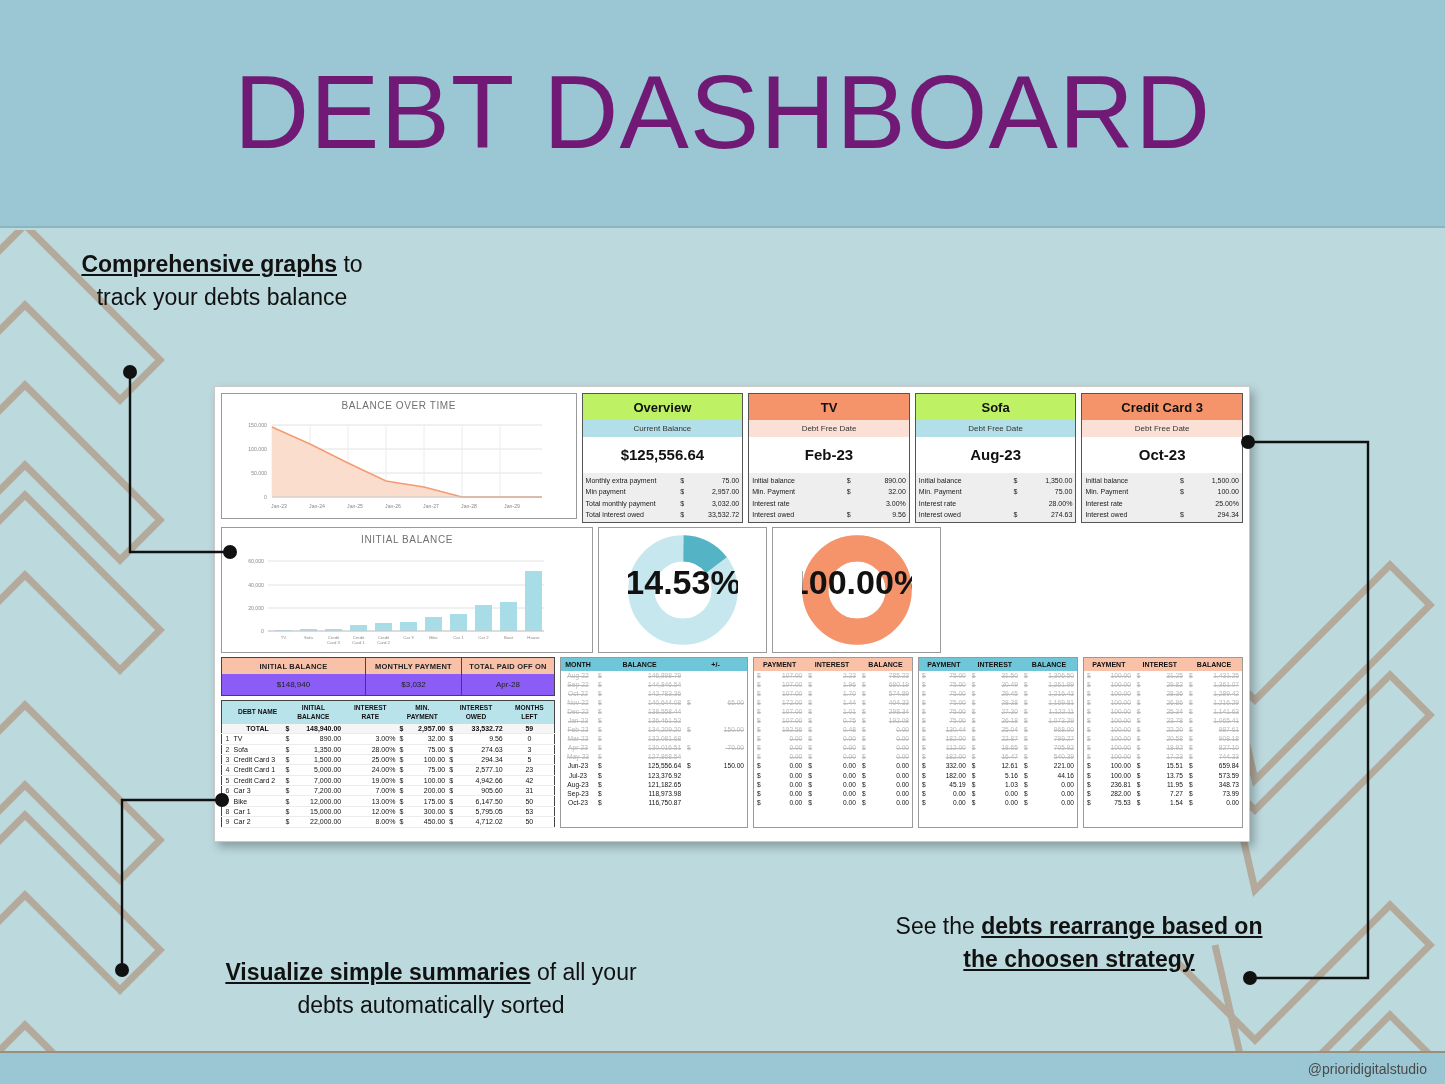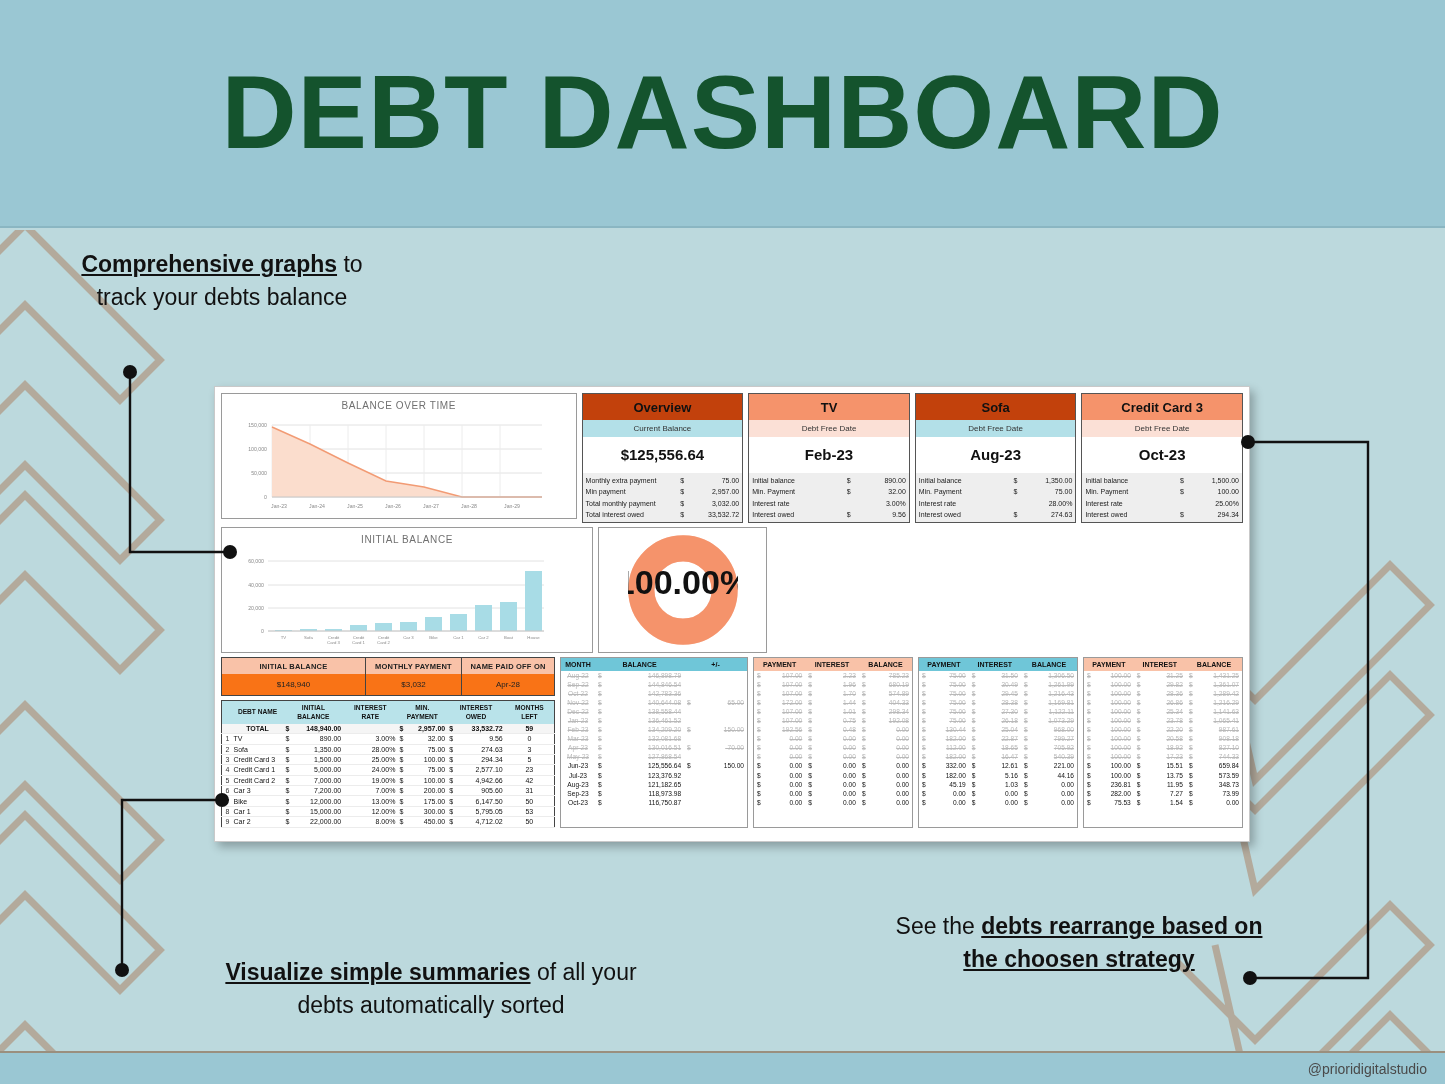--- a/index.html
+++ b/index.html
@@ -14,22 +14,22 @@
   .bg-chevrons { position:absolute; inset:0; overflow:hidden; z-index:0; }
   .bg-chevrons svg { position:absolute; }
   
   .header {
     position:absolute; top:0; left:0; width:1445px; height:228px;
     background:#9ac7d3; z-index:2;
     border-bottom:2px solid #8ab6c2;
     display:flex; flex-direction:column; align-items:center; justify-content:center;
   }
   .header-title {
-    font-size:104px; line-height:0.98; font-weight:700; letter-spacing:1px;
-    color:#14532d; font-family:"Liberation Sans", sans-serif;
+    font-size:104px; line-height:0.98; font-weight:400; letter-spacing:1px;
+    color:#701a75; font-family:"Liberation Sans", sans-serif;
   }
   .header-sub { font-size:30px; color:#151515; margin-top:22px; }
   .header-sub b { font-weight:bold; }
   
   .footer {
     position:absolute; bottom:0; left:0; width:1445px; height:33px;
     background:#9ac7d3; border-top:2px solid #9a8f7e; z-index:2;
     display:flex; align-items:center; justify-content:flex-end;
   }
   .footer-text { font-size:14px; color:#4a4a4a; padding-right:18px; }
@@ -65,35 +65,35 @@
     text-align:center; font-weight:bold; font-size:13px; color:#111;
     padding:6px 0 5px;
   }
   .mcard-sub { text-align:center; font-size:8px; color:#333; padding:4px 0; }
   .mcard-big { text-align:center; font-weight:bold; font-size:15px; color:#111; padding:9px 0 10px; }
   .mcard-rows { background:#eeeeee; padding:2px 3px 2px; }
   .mrow { display:flex; font-size:7px; color:#1a1a1a; line-height:1.62; }
   .mrow .lbl { flex:1; }
   .mrow .cur { width:13px; text-align:left; }
   .mrow .val { width:46px; text-align:right; }
-  .teal-head { background:#c2410c; }
+  .teal-head { background:#bef264; }
   .teal-sub  { background:#b3e0e8; }
   .or-head   { background:#f5936b; }
   .or-sub    { background:#fbe0d6; }
   
   .donut-box { width:169px; height:126px; border:1px solid #9a9a9a; background:#fff;
                display:flex; align-items:center; justify-content:center; }
   .donut-label { font-size:13px; font-weight:bold; fill:#111; }
   
   .sumstrip { display:flex; width:334px; border:1px solid #444; }
   .sumcell { border-right:1px solid #444; }
   .sumcell:last-child { border-right:none; }
   .sum-h { background:#f9c2a8; text-align:center; font-size:7.5px; font-weight:bold;
            color:#222; padding:4px 0 3px; letter-spacing:.2px; }
-  .sum-v { text-align:center; font-size:8px; color:#222; padding:6px 0 6px; background:#f97316; }
+  .sum-v { text-align:center; font-size:8px; color:#222; padding:6px 0 6px; background:#8b5cf6; }
   
   .dtable { width:334px; border:1px solid #444; border-top:none; font-size:7px; color:#111;
             border-collapse:collapse; background:#fff; }
   .dtable th { background:#b9e3ea; font-weight:bold; font-size:6.6px; padding:3px 2px;
                text-align:center; line-height:1.25; }
   .dtable td { padding:1.2px 2px; border-bottom:1px solid #ececec; }
   .dtable .idx { width:10px; text-align:right; color:#333; }
   .dtable .nm  { width:52px; }
   .dtable .cu  { width:8px; }
   .dtable .nu  { text-align:right; }
@@ -363,20 +363,27 @@
           <text x="186.5" y="94">Car 3</text>
           <text x="211.5" y="94">Bike</text>
           <text x="236.5" y="94">Car 1</text>
           <text x="261.5" y="94">Car 2</text>
           <text x="286.5" y="94">Boat</text>
           <text x="311.5" y="94">House</text>
         </g>
       </svg>
     </div>
 
+    <div class="donut-box">
+      <svg width="110" height="110" viewBox="0 0 42 42">
+        <circle cx="21" cy="21" r="15.9" fill="none" stroke="#c6e7ee" stroke-width="10"></circle>
+        <circle cx="21" cy="21" r="15.9" fill="none" stroke="#55b3c6" stroke-width="10" stroke-dasharray="14.53 85.47" stroke-dashoffset="25" transform="rotate(0 21 21)"></circle>
+        <text class="donut-label" x="21" y="22.4" text-anchor="middle" font-size="5.1" font-weight="bold" fill="#111" font-family="Liberation Sans, sans-serif">14.53%</text>
+      </svg>
+    </div>
 
     <div class="donut-box">
       <svg width="110" height="110" viewBox="0 0 42 42">
         <circle cx="21" cy="21" r="15.9" fill="none" stroke="#fbe0d6" stroke-width="10"></circle>
         <circle cx="21" cy="21" r="15.9" fill="none" stroke="#f5936b" stroke-width="10" stroke-dasharray="100 0" stroke-dashoffset="25"></circle>
         <text class="donut-label" x="21" y="22.4" text-anchor="middle" font-size="5.1" font-weight="bold" fill="#111" font-family="Liberation Sans, sans-serif">100.00%</text>
       </svg>
     </div>
 
 
@@ -387,21 +394,21 @@
       <div class="sumstrip">
         <div class="sumcell" style="width:144px">
           <div class="sum-h">INITIAL BALANCE</div>
           <div class="sum-v">$148,940</div>
         </div>
         <div class="sumcell" style="width:96px">
           <div class="sum-h">MONTHLY PAYMENT</div>
           <div class="sum-v">$3,032</div>
         </div>
         <div class="sumcell" style="width:92px">
-          <div class="sum-h">NAME PAID OFF ON</div>
+          <div class="sum-h">TOTAL PAID OFF ON</div>
           <div class="sum-v">Apr-28</div>
         </div>
       </div>
 
       <table class="dtable" style="border-top:1px solid #444">
         <thead>
           <tr>
             <th></th>
             <th>DEBT NAME</th>
             <th colspan="2">INITIAL BALANCE</th>

